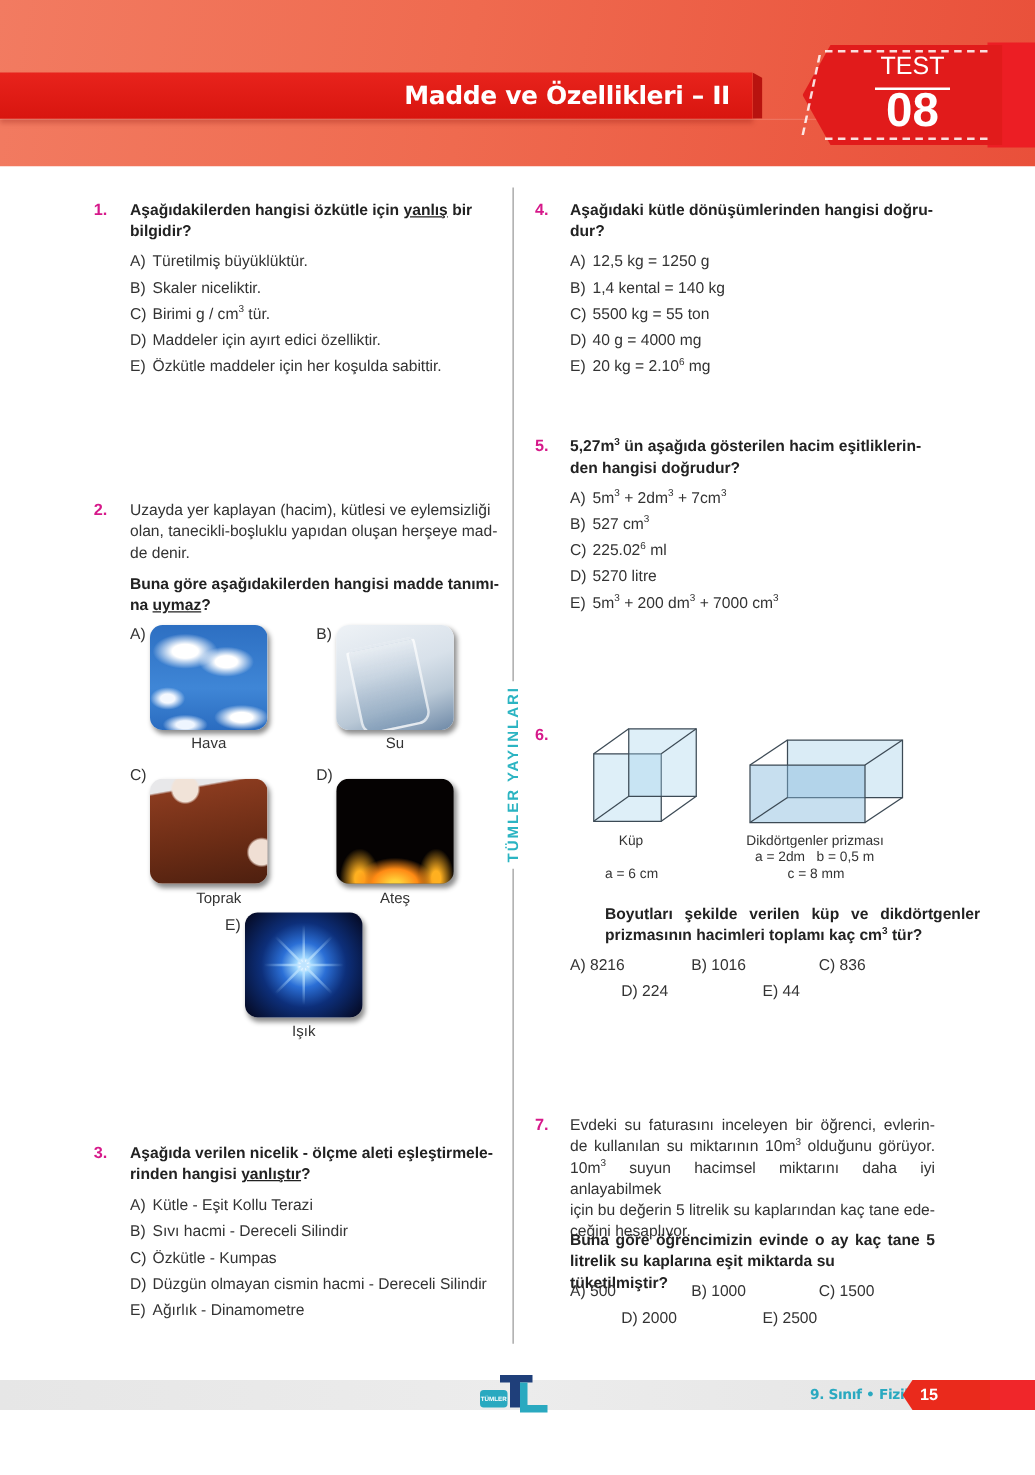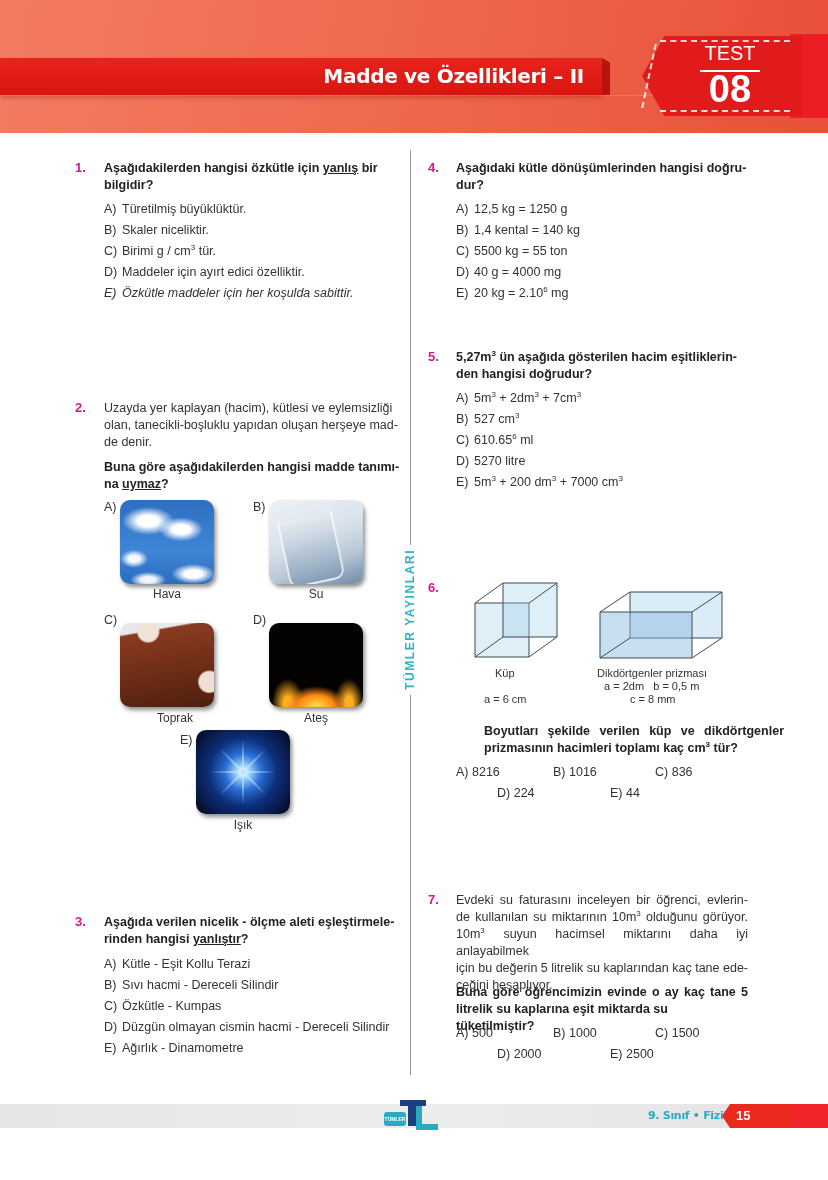--- a/index.html
+++ b/index.html
@@ -136,21 +136,21 @@
 <div class="divider-bottom"></div>
 <div class="publisher-vertical">TÜMLER YAYINLARI</div>
 
 <div>
   <div class="q-num" style="left:75px; top:160px;">1.</div>
   <div class="q-stem q" style="left:104px; top:160px; width:292px;"><span>Aşağıdakilerden hangisi özkütle için </span><u>yanlış</u><span> bir bilgidir?</span></div>
   <div class="opt" style="left:104px; top:202px;"><span class="lt">A)</span><span>Türetilmiş büyüklüktür.</span></div>
   <div class="opt" style="left:104px; top:223px;"><span class="lt">B)</span><span>Skaler niceliktir.</span></div>
   <div class="opt" style="left:104px; top:244px;"><span class="lt">C)</span><span>Birimi g / cm</span><sup>3</sup><span> tür.</span></div>
   <div class="opt" style="left:104px; top:265px;"><span class="lt">D)</span><span>Maddeler için ayırt edici özelliktir.</span></div>
-  <div class="opt" style="left:104px; top:286px;font-style:italic;"><span class="lt">E)</span><span>Özkütle maddeler için her koşulda sabittir.</span></div>
+  <div class="opt" style="left:104px; top:286px;"><span class="lt">E)</span><span>Özkütle maddeler için her koşulda sabittir.</span></div>
 </div>
 
 <div>
   <div class="q-num" style="left:75px; top:400px;">2.</div>
   <div class="q-text q" style="left:104px; top:400px; width:300px;">
     <div>Uzayda yer kaplayan (hacim), kütlesi ve eylemsizliği</div>
     <div>olan, tanecikli-boşluklu yapıdan oluşan herşeye mad-</div>
     <div>de denir.</div>
   </div>
   <div class="q-stem q" style="left:104px; top:459px; width:300px;">
@@ -213,21 +213,21 @@
 </div>
 
 <div>
   <div class="q-num" style="left:428px; top:349px;">5.</div>
   <div class="q-stem q" style="left:456px; top:349px; width:300px;">
     <div><span>5,27m</span><sup>3</sup><span> ün aşağıda gösterilen hacim eşitliklerin-</span></div>
     <div>den hangisi doğrudur?</div>
   </div>
   <div class="opt" style="left:456px; top:391px;"><span class="lt">A)</span><span>5m</span><sup>3</sup><span> + 2dm</span><sup>3</sup><span> + 7cm</span><sup>3</sup></div>
   <div class="opt" style="left:456px; top:412px;"><span class="lt">B)</span><span>527 cm</span><sup>3</sup></div>
-  <div class="opt" style="left:456px; top:433px;"><span class="lt">C)</span><span>610.65</span><sup>6</sup><span> ml</span></div>
+  <div class="opt" style="left:456px; top:433px;"><span class="lt">C)</span><span>225.02</span><sup>6</sup><span> ml</span></div>
   <div class="opt" style="left:456px; top:454px;"><span class="lt">D)</span><span>5270 litre</span></div>
   <div class="opt" style="left:456px; top:475px;"><span class="lt">E)</span><span>5m</span><sup>3</sup><span> + 200 dm</span><sup>3</sup><span> + 7000 cm</span><sup>3</sup></div>
 </div>
 
 <div>
   <div class="q-num" style="left:428px; top:580px;">6.</div>
   <svg style="position:absolute; left:470px; top:578px;" width="260" height="85" viewBox="0 0 260 85">
 
     <g stroke="#3c4a55" stroke-width="1" fill="rgba(160,210,235,0.35)">
       <polygon points="5,25 59,25 59,79 5,79"></polygon>

